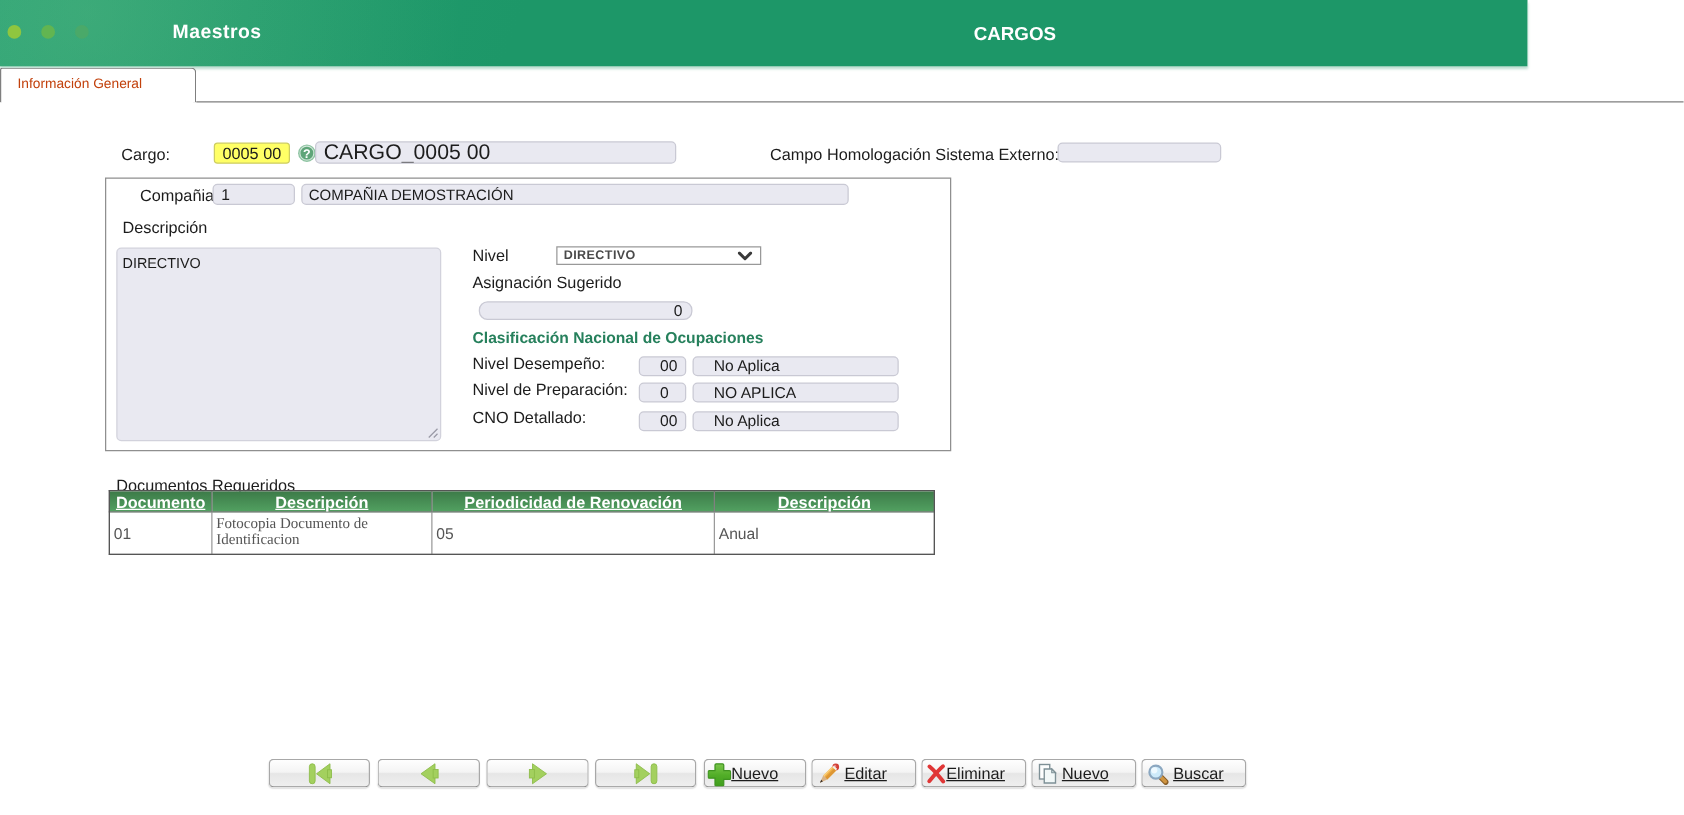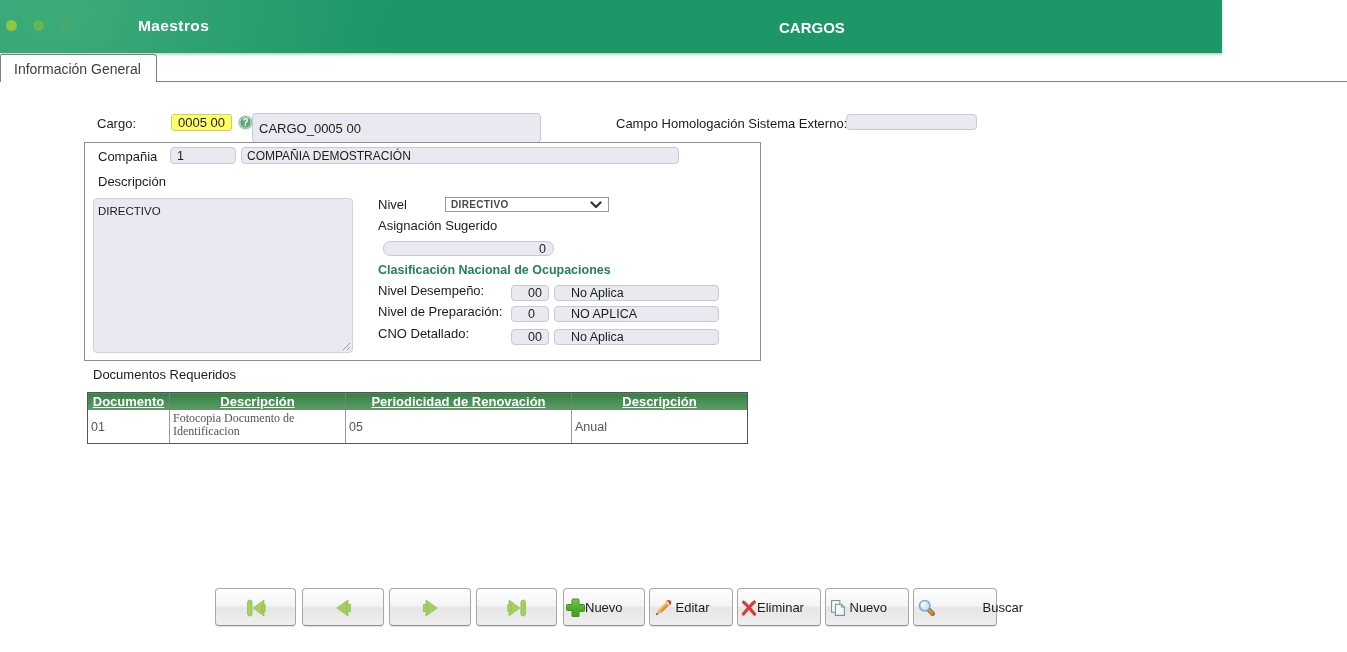--- a/index.html
+++ b/index.html
@@ -8,41 +8,41 @@
 .abs { position:absolute; }
 .lbl { position:absolute; font-size:13px; color:#1c1c1c; white-space:nowrap; }
 .inp { position:absolute; background:#e9e9f1; border:1px solid #c9c9d4; border-radius:4px; font-size:12.5px; color:#1c1c1c; white-space:nowrap; overflow:hidden; display:flex; align-items:center; padding-left:16px; }
 
 #hdr { left:0; top:0; width:1222px; height:53px; box-shadow:0 2px 2px rgba(30,140,95,0.3); background:radial-gradient(circle 300px at 70px 10px, rgba(120,200,140,0.28), rgba(120,200,140,0) 100%), linear-gradient(110deg,#28a174 0%, #219b6d 16%, #1d9768 34%, #1d9768 100%); }
 .dot { position:absolute; border-radius:50%; width:11px; height:11px; top:20px; }
 #hdr .t { position:absolute; color:#fff; font-weight:bold; font-size:15px; }
 
 #tabline { left:157px; top:81px; width:1190px; height:1px; background:#7f7f7f; }
 #tab { left:0px; top:54px; width:157px; height:28px; background:#fff; border:1px solid #7f7f7f; border-bottom:none; border-top-right-radius:4px; border-top-left-radius:2px; z-index:3; }
-#tab span { position:absolute; left:13px; top:6px; font-size:14px; color:#404040; }
+#tab span { position:absolute; left:13px; top:6px; font-size:11px; color:#c2410c; }
 
 #gbox { left:84px; top:142px; width:677px; height:219px; border:1px solid #8f8f8f; }
 
 #ta { left:93px; top:198px; width:260px; height:155px; background:#e9e9f1; border:1px solid #d2d2dc; border-radius:4px; font-size:11.5px; color:#1c1c1c; padding:6px 4px; }
 #grip { left:341px; top:341px; width:10px; height:10px; }
 
 #sel { left:445px; top:197px; width:164px; height:15px; background:#fff; border:1px solid #999; }
 #sel .st { position:absolute; left:5px; top:1px; font-size:10px; font-weight:bold; letter-spacing:0.35px; color:#4a4a4a; }
 
 .greenh { position:absolute; font-size:12.5px; color:#26805c; }
 
 #doctable { position:absolute; left:87px; top:392px; border-collapse:collapse; table-layout:fixed; }
 #doctable th { background:linear-gradient(#3d7c49,#52a161); color:#fff; font-size:13px; font-weight:bold; text-decoration:underline; border:1px solid #808080; height:17px; text-align:center; padding:0; }
 #doctable td { font-size:12.5px; color:#555; border:1px solid #9a9a9a; padding:1px 3px; vertical-align:middle; }
 #doctable { border:1px solid #4c1d95; outline:1px solid #555; outline-offset:-1px; }
 
-.btn { position:absolute; top:588px; height:38px; border:1px solid #a8a8a8; border-bottom-color:#8f8f8f; border-radius:4px;
+.btn { position:absolute; top:607px; height:23px; border:1px solid #a8a8a8; border-bottom-color:#8f8f8f; border-radius:4px;
   background:linear-gradient(#fefefe 0%, #f4f4f4 46%, #e6e6e6 52%, #efefef 100%);
   display:flex; align-items:center; justify-content:center; font-size:13px; color:#1c1c1c;
-  box-shadow:0 1px 1px rgba(0,0,0,0.12); }
+  box-shadow:0 1px 1px rgba(0,0,0,0.12);text-decoration:underline; }
 .btn.act { justify-content:flex-start; padding-left:3px; }
 .btn.act .bt { margin-left:2px; }
 .btn svg { flex:0 0 auto; margin-top:1px; }
 .btn .bt { margin-left:1px; }
 </style>
 </head>
 <body>
 <div id="hdr" class="abs">
   <span class="dot" style="left:6px; background:#8fc63f;"></span>
   <span class="dot" style="left:33px; background:#62b551;"></span>
@@ -56,26 +56,26 @@
 <div id="tabline" class="abs"></div>
 
 <span class="lbl" style="left:97px; top:116px;">Cargo:</span>
 <span class="inp" style="left:171px; top:114px; width:61px; height:17px; background:#ffff66; border-color:#cdcd62; border-radius:3px; padding-left:6px; font-size:13px;">0005 00</span>
 <svg class="abs" style="left:238px; top:115px;" width="15" height="15" viewBox="0 0 15 15">
   <circle cx="7.5" cy="7.5" r="7" fill="#8cc3a0"></circle>
   <circle cx="7.5" cy="7.5" r="6" fill="#5fa578"></circle>
   <circle cx="7.5" cy="7.5" r="5.6" fill="none" stroke="#cfe6d8" stroke-width="1"></circle>
   <text x="7.5" y="11.2" font-size="10" font-weight="bold" fill="#fff" text-anchor="middle" font-family="Liberation Sans">?</text>
 </svg>
-<span class="inp" style="left:252px; top:113px; width:289px; height:30px; padding-left:6px; font-size:13px;">CARGO_0005 00</span>
+<span class="inp" style="left:252px; top:113px; width:289px; height:18px; padding-left:6px; font-size:17px;">CARGO_0005 00</span>
 <span class="lbl" style="left:616px; top:116px;">Campo Homologación Sistema Externo:</span>
 <span class="inp" style="left:846px; top:114px; width:131px; height:16px;"></span>
 
 <div id="gbox" class="abs"></div>
-<span class="lbl" style="left:98px; top:149px;text-align:center;">Compañia</span>
+<span class="lbl" style="left:112px; top:149px;text-align:center;">Compañia</span>
 <span class="inp" style="left:170px; top:147px; width:66px; height:17px; padding-left:6px;">1</span>
 <span class="inp" style="left:241px; top:147px; width:438px; height:17px; padding-left:5px; font-size:12px;">COMPAÑIA DEMOSTRACIÓN</span>
 <span class="lbl" style="left:98px; top:174px;">Descripción</span>
 <div id="ta" class="abs">DIRECTIVO</div>
 <svg id="grip" class="abs" width="10" height="10" viewBox="0 0 10 10">
   <path d="M2 9 L9 2 M6 9 L9 6" stroke="#9a9aa6" stroke-width="1"></path>
 </svg>
 <span class="lbl" style="left:378px; top:197px;">Nivel</span>
 <div id="sel" class="abs">
     <span class="st">DIRECTIVO</span>
@@ -92,21 +92,21 @@
 <span class="inp" style="left:554px; top:285px; width:165px; height:16px;">No Aplica</span>
 
 <span class="lbl" style="left:378px; top:304px;">Nivel de Preparación:</span>
 <span class="inp" style="left:511px; top:306px; width:38px; height:16px;">0</span>
 <span class="inp" style="left:554px; top:306px; width:165px; height:16px;">NO APLICA</span>
 
 <span class="lbl" style="left:378px; top:326px;">CNO Detallado:</span>
 <span class="inp" style="left:511px; top:329px; width:38px; height:16px;">00</span>
 <span class="inp" style="left:554px; top:329px; width:165px; height:16px;">No Aplica</span>
 
-<span class="lbl" style="left:93px; top:367px;">Documentos Requeridos</span>
+<span class="lbl" style="left:93px; top:381px;">Documentos Requeridos</span>
 
 <table id="doctable">
   <colgroup>
       <col style="width:82px">
       <col style="width:176px">
       <col style="width:226px">
       <col style="width:176px">
     </colgroup>
   <tbody>
       <tr>
@@ -184,21 +184,21 @@
   <span class="bt" style="margin-left:0px;">Eliminar</span>
 </div>
 <div class="btn act" style="left:825px; width:84px; padding-left:3.5px;">
   <svg width="16" height="18" viewBox="0 0 16 18">
     <rect x="1.6" y="1.6" width="8.2" height="11.6" fill="#fdfefe" stroke="#7e9096" stroke-width="1.1"></rect>
     <path d="M5.4 5.2 h6 l3 3 v8.2 h-9 Z" fill="#f2f8f8" stroke="#7e9096" stroke-width="1.1"></path>
     <path d="M11.4 5.2 l3 3 h-3 Z" fill="#d7e4e6" stroke="#7e9096" stroke-width="0.9"></path>
   </svg>
   <span class="bt" style="margin-left:4px;">Nuevo</span>
 </div>
-<div class="btn act" style="left:913px; width:84px; padding-left:3.5px;gap:44px;">
+<div class="btn act" style="left:913px; width:84px; padding-left:3.5px;">
   <svg width="17" height="17" viewBox="0 0 17 17">
     <line x1="10.2" y1="10.2" x2="14.6" y2="14.6" stroke="#8a5f28" stroke-width="4.6" stroke-linecap="round"></line>
     <line x1="10.2" y1="10.2" x2="14.2" y2="14.2" stroke="#cf9440" stroke-width="3" stroke-linecap="round"></line>
     <circle cx="6.7" cy="6.7" r="5.2" fill="#cdeafa" stroke="#8ba7c0" stroke-width="1.7"></circle>
     <circle cx="5.4" cy="5.2" r="2.5" fill="#eef9ff"></circle>
   </svg>
   <span class="bt" style="margin-left:4px;">Buscar</span>
 </div>
 
 </body></html>

